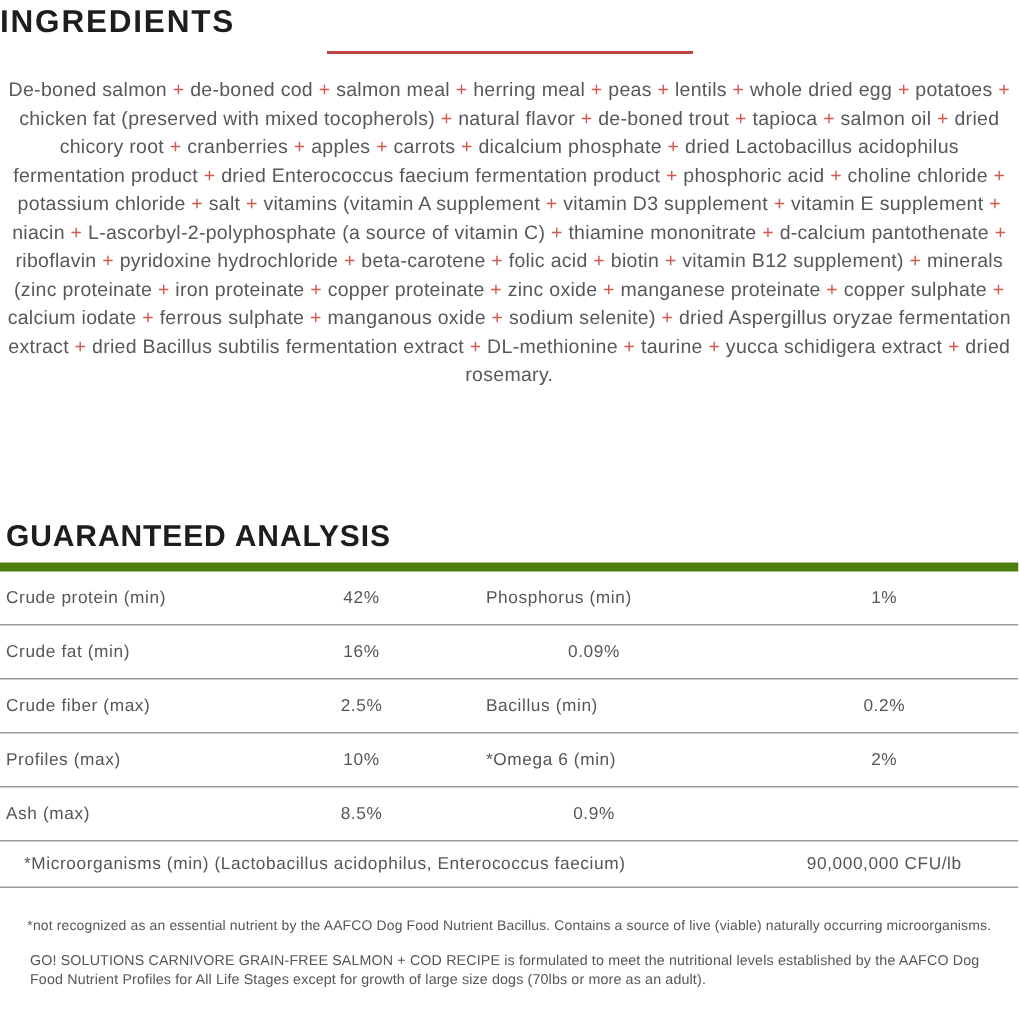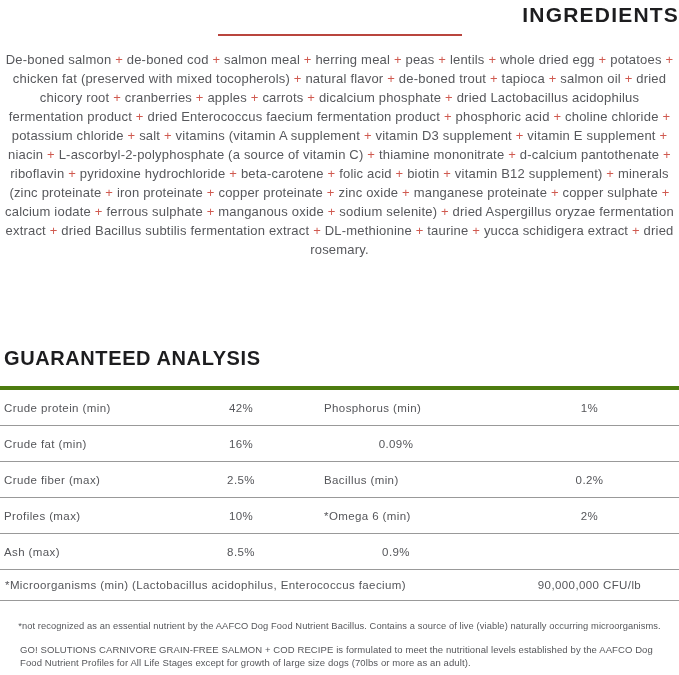--- a/index.html
+++ b/index.html
@@ -8,21 +8,21 @@
     width: 679px; height: 675px;
     font-family: "Liberation Sans", sans-serif;
     color: #55565a;
     overflow: hidden;
   }
   .page { width: 679px; height: 675px; position: relative; }
 
   
   .ing-title {
     padding-top: 3px;
-    text-align: right;
+    text-align: left;
     font-size: 21px;
     font-weight: bold;
     letter-spacing: 1.2px;
     color: #1d1d1f;
   }
   .title-underline {
     width: 244px; height: 2px;
     margin: 7px auto 0;
     background: #b9453e;
   }
@@ -40,22 +40,22 @@
 
   
   .ga-title {
     margin: 88px 0 0 4px;
     font-size: 20px;
     font-weight: bold;
     letter-spacing: 0.6px;
     color: #1d1d1f;
   }
   .ga-table {
-    margin-top: 16px;
-    border-top: 4px solid #4d7c0f;
+    margin-top: 5px;
+    border-top: 6px solid #4d7c0f;
   }
   .ga-row {
     display: grid;
     grid-template-columns: 190px 102px 208px 179px;
     align-items: center;
     height: 36px;
     border-bottom: 1px solid #999;
     font-size: 11.5px;
     letter-spacing: 0.4px;
     color: #55565a;
@@ -65,21 +65,21 @@
   .cell-value  { text-align: center; }
   .ga-wide-row {
     display: flex;
     align-items: center;
     height: 31px;
     border-bottom: 1px solid #999;
     font-size: 11.5px;
     letter-spacing: 0.4px;
     color: #55565a;
   }
-  .ga-wide-row .wlabel { flex: 1; padding-left: 5px; }
+  .ga-wide-row .wlabel { flex: 1; padding-left: 16px; }
   .ga-wide-row .wvalue { width: 179px; text-align: center; }
 
   
   .footnote {
     margin-top: 20px;
     text-align: center;
     font-size: 9.3px;
     letter-spacing: 0.1px;
     color: #55565a;
   }

